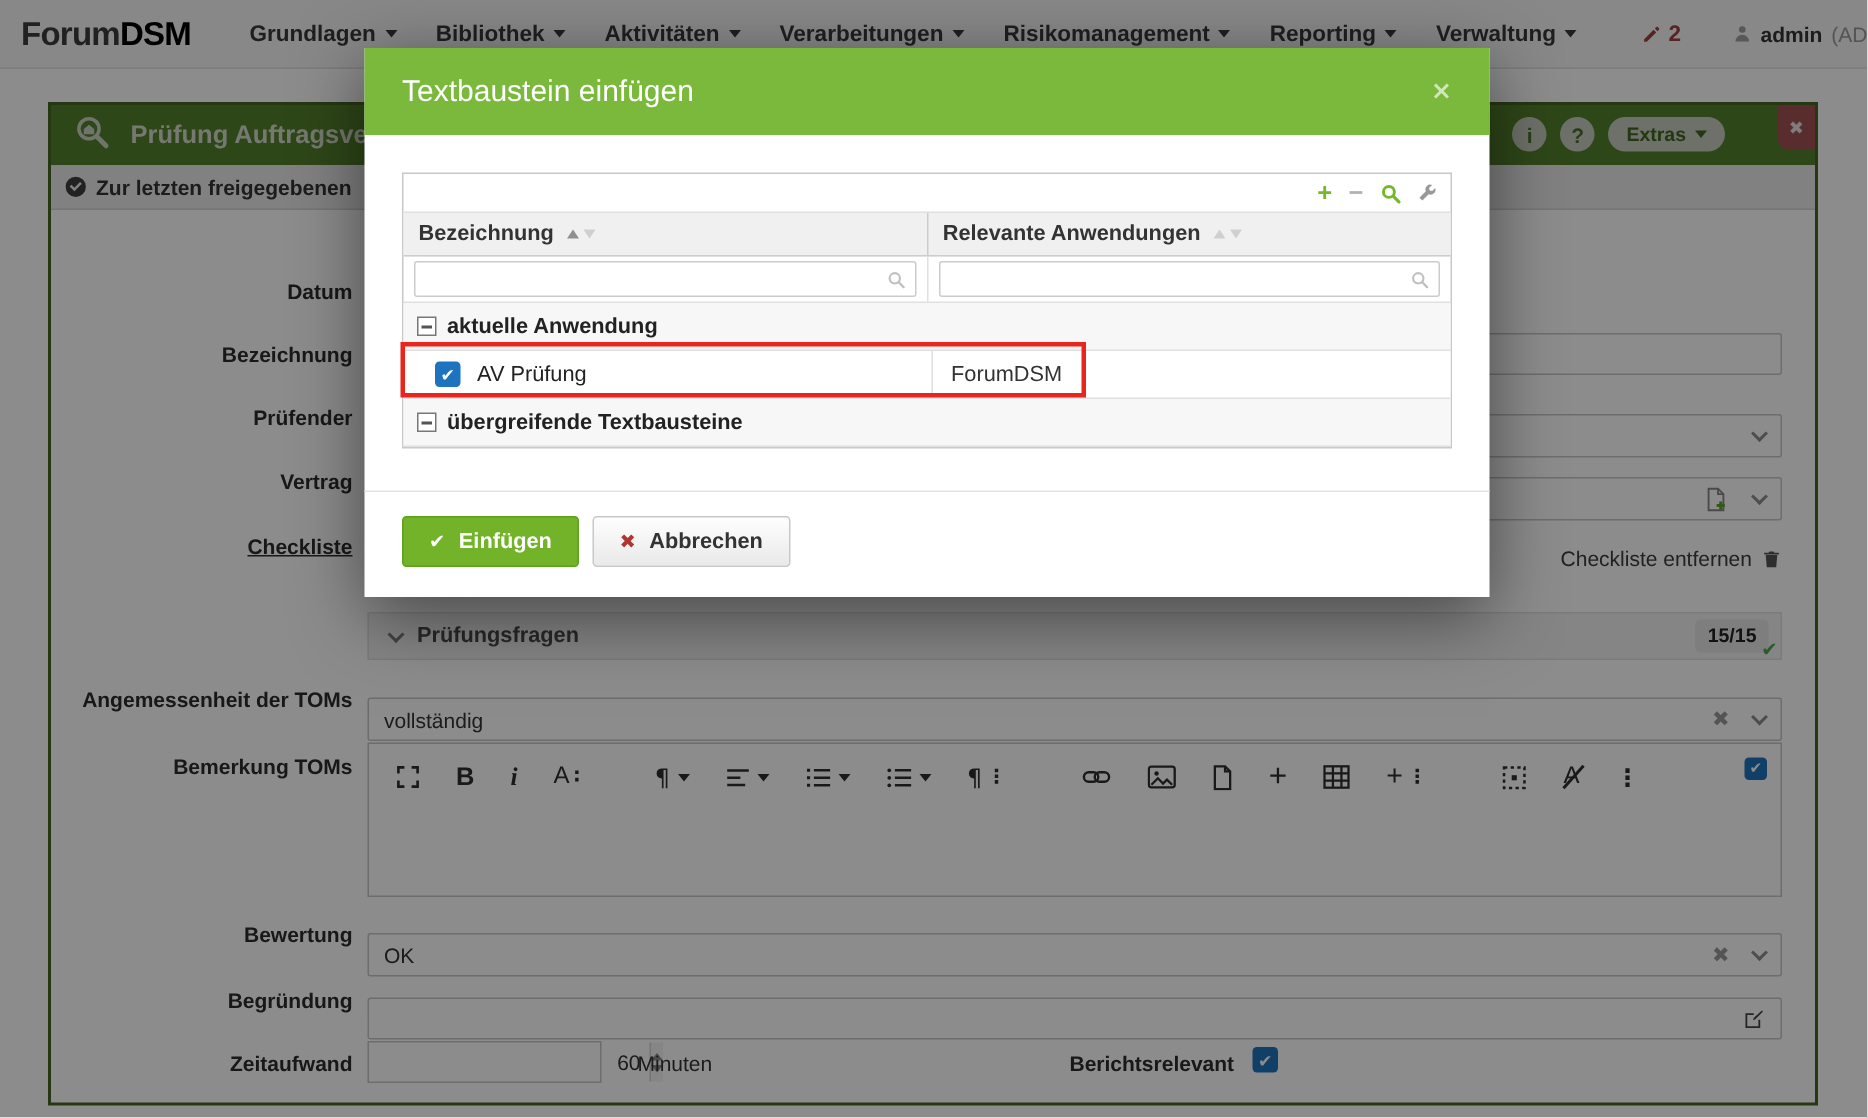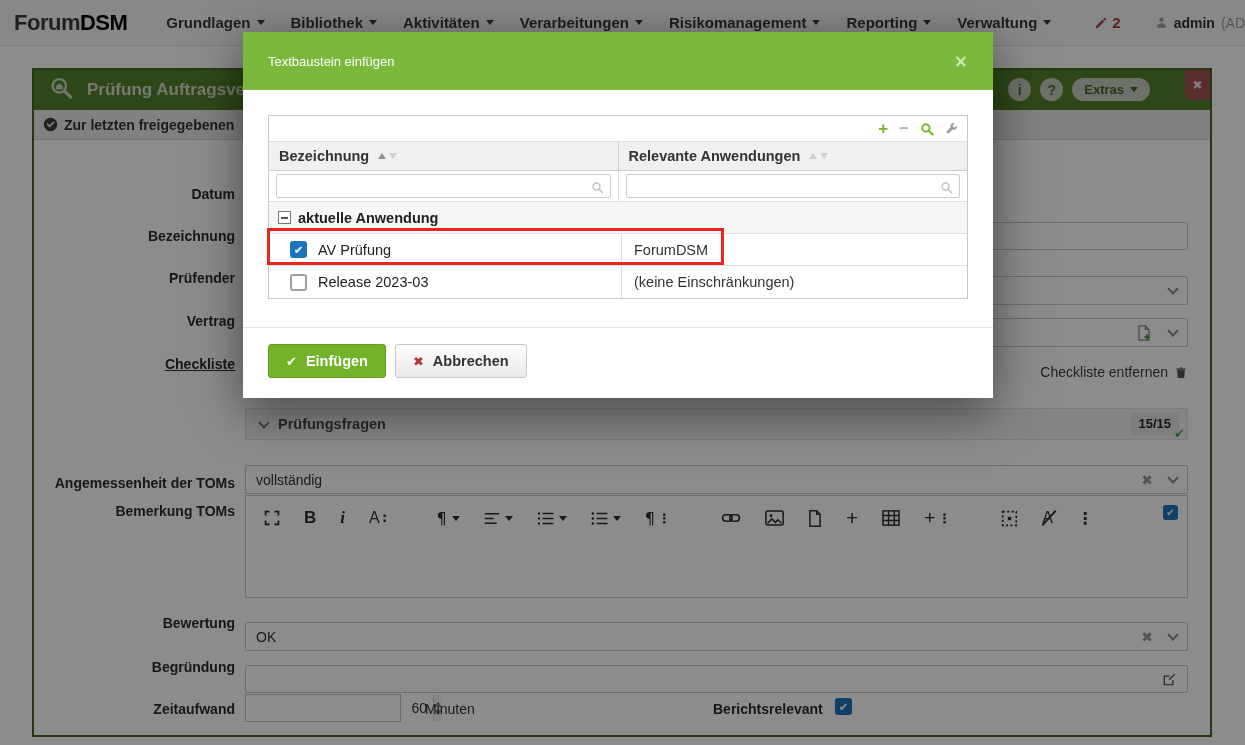--- a/index.html
+++ b/index.html
@@ -116,21 +116,21 @@
 
   
   .overlay { position:absolute; inset:0; background:rgba(0,0,0,0.45); z-index:40; }
 
   
   .modal {
     position:absolute; left:243px; top:32px; width:750px; z-index:60;
     background:#fff; box-shadow:0 12px 45px rgba(0,0,0,0.5);
   }
   .modal-header { height:58px; background:#7ab93c; display:flex; align-items:center; padding:0 25px; }
-  .modal-title { color:#fff; font-size:13px; font-weight:400; }
+  .modal-title { color:#fff; font-size:20px; font-weight:400; }
   .modal-close { margin-left:auto; color:rgba(255,255,255,0.65); font-size:17px; font-weight:700; cursor:pointer; line-height:1; }
   .modal-body { padding:25px 25px 0; position:relative; }
 
   .grid { border:1px solid #c8c8c8; }
   .grid-toolbar { height:26px; display:flex; align-items:center; justify-content:flex-end; gap:11px; padding:0 9px; border-bottom:1px solid #e0e0e0; }
   .gt-plus { color:#76b82a; font-weight:700; font-size:17px; line-height:1; cursor:pointer; }
   .gt-minus { color:#b3b3b3; font-weight:700; font-size:17px; line-height:1; cursor:pointer; }
   .gt-search { color:#76b82a; cursor:pointer; display:flex; }
   .gt-wrench { color:#999; cursor:pointer; display:flex; }
 
@@ -300,21 +300,21 @@
 
       <div class="section-hd" style="top:268px;">
         <span class="chev" style="border-color:#7a7a7a; margin-top:-2px;"></span>
         <span>Prüfungsfragen</span>
         <span class="badge">
           <span>15/15</span>
           <span class="bcheck ticon">✔</span>
         </span>
       </div>
 
-      <div class="flabel" style="top:335px;text-align:right;">Angemessenheit der TOMs</div>
+      <div class="flabel" style="top:318px;text-align:right;">Angemessenheit der TOMs</div>
       <div class="fbox sel" style="top:313px;">
         <span>vollständig</span>
         <span class="rt">
           <span class="xmark ticon">✖</span>
           <span class="chev"></span>
         </span>
       </div>
 
       <div class="flabel" style="top:363px;">Bemerkung TOMs</div>
       <div class="editor" style="top:355px;">
@@ -521,30 +521,25 @@
             <span class="cb on">
               <span class="ticon">✔</span>
             </span>
             <span>AV Prüfung</span>
           </div>
           <div class="gr-c2">
             <span>ForumDSM</span>
           </div>
         </div>
 
-
-        <div class="grid-row">
-          <div class="gr-c1">
-            <span class="cb off"></span>
-            <span>Release 2023-03</span>
-          </div>
-          <div class="gr-c2">
-            <span>(keine Einschränkungen)</span>
-          </div>
-        </div>
+        <div class="grid-group">
+          <span class="colico"></span>
+          <span>übergreifende Textbausteine</span>
+        </div>
+
 
       </div>
     </div>
 
     <div class="annotation"></div>
 
     <div class="modal-footer">
       <div class="btn btn-green">
         <span class="bic ticon">✔</span>
         <span>Einfügen</span>

